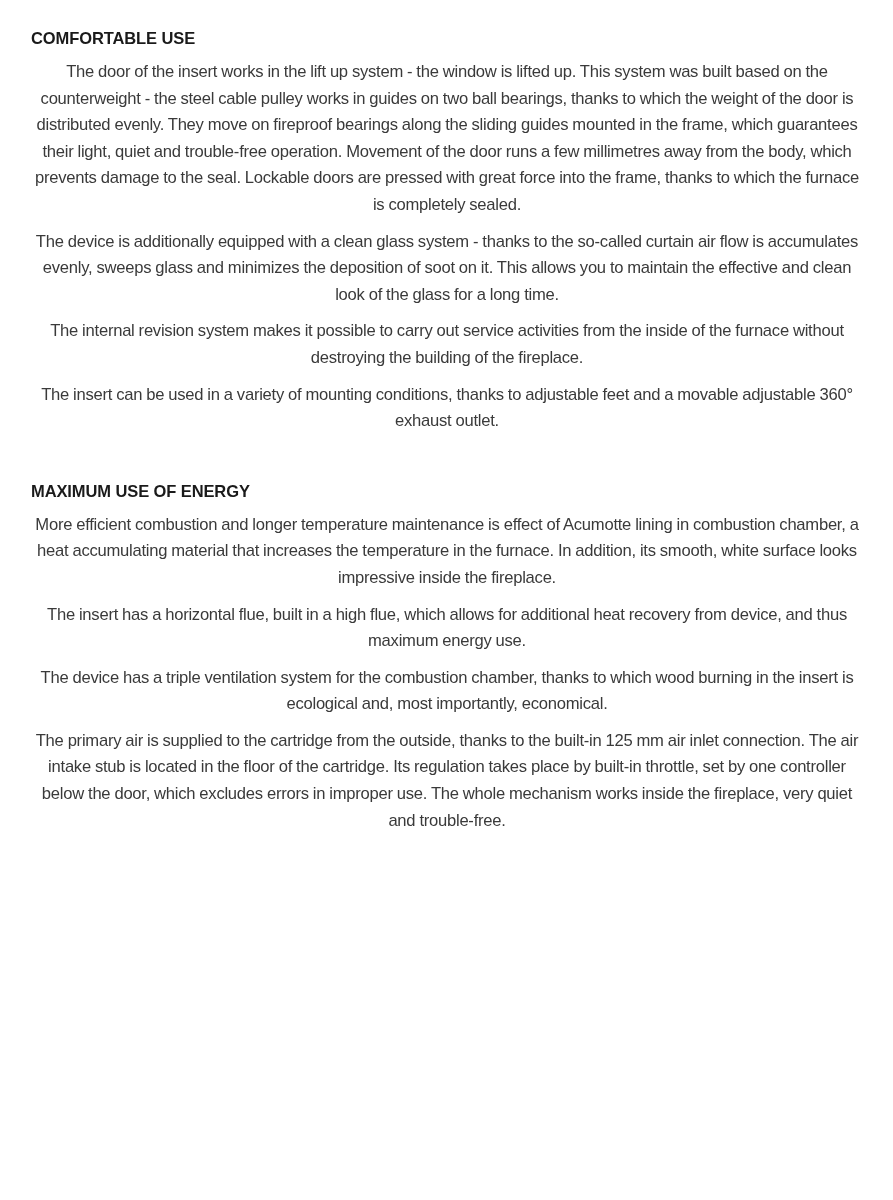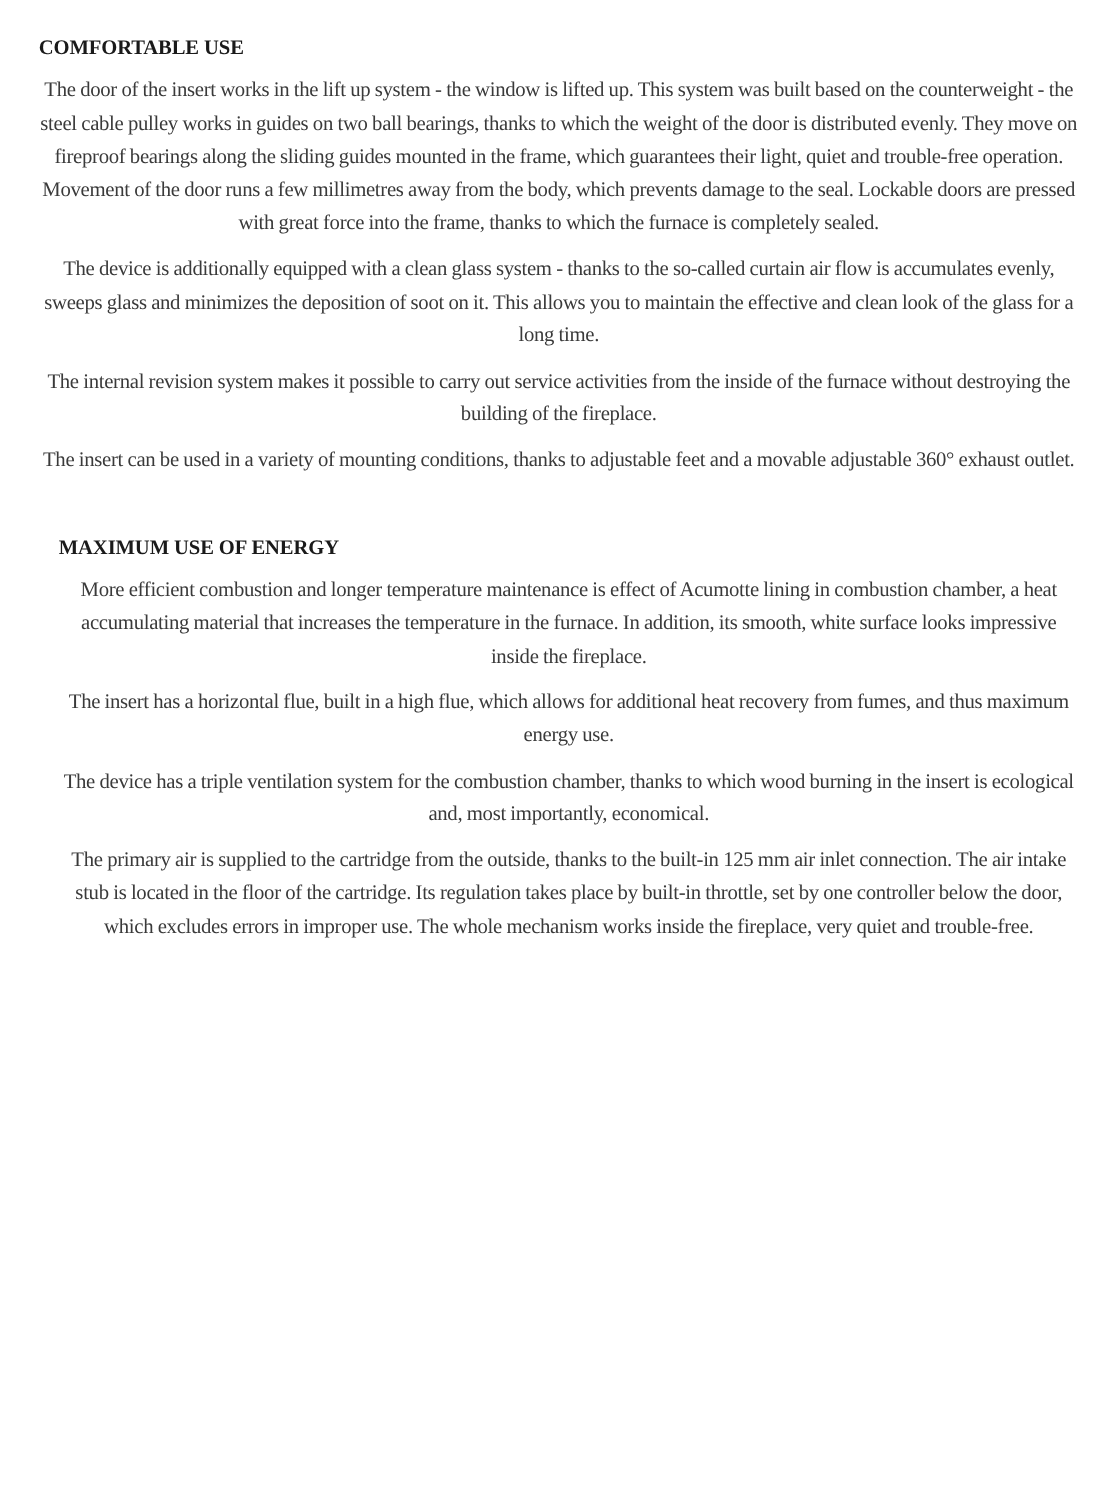--- a/index.html
+++ b/index.html
@@ -12,25 +12,23 @@
       height: 1200px;
       overflow: hidden;
       font-family: "Liberation Sans", "DejaVu Sans", sans-serif;
       color: #2b2b2b;
     }
     .page {
       padding: 26px 30px 0 31px;
     }
     .section {
       margin: 0;
-      font-family: Liberation Serif, serif;
     }
     .section + .section {
       margin-top: 44px;
-      margin-left: 16px;
     }
     h2.heading {
       margin: 0 0 9px 0;
       font-size: 16.5px;
       font-weight: bold;
       color: #1a1a1a;
       letter-spacing: -0.1px;
       line-height: 24px;
     }
     p.para {
@@ -52,18 +50,18 @@
     <h2 class="heading">COMFORTABLE USE</h2>
     <p class="para">The door of the insert works in the lift up system - the window is lifted up. This system was built based on the counterweight - the steel cable pulley works in guides on two ball bearings, thanks to which the weight of the door is distributed evenly. They move on fireproof bearings along the sliding guides mounted in the frame, which guarantees their light, quiet and trouble-free operation. Movement of the door runs a few millimetres away from the body, which prevents damage to the seal. Lockable doors are pressed with great force into the frame, thanks to which the furnace is completely sealed.</p>
     <p class="para">The device is additionally equipped with a clean glass system - thanks to the so-called curtain air flow is accumulates evenly, sweeps glass and minimizes the deposition of soot on it. This allows you to maintain the effective and clean look of the glass for a long time.</p>
     <p class="para">The internal revision system makes it possible to carry out service activities from the inside of the furnace without destroying the building of the fireplace.</p>
     <p class="para">The insert can be used in a variety of mounting conditions, thanks to adjustable feet and a movable adjustable 360° exhaust outlet.</p>
   </section>
 
   <section class="section">
     <h2 class="heading">MAXIMUM USE OF ENERGY</h2>
     <p class="para">More efficient combustion and longer temperature maintenance is effect of Acumotte lining in combustion chamber, a heat accumulating material that increases the temperature in the furnace. In addition, its smooth, white surface looks impressive inside the fireplace.</p>
-    <p class="para">The insert has a horizontal flue, built in a high flue, which allows for additional heat recovery from fumes, and thus maximum energy use.</p>
+    <p class="para">The insert has a horizontal flue, built in a high flue, which allows for additional heat recovery from device, and thus maximum energy use.</p>
     <p class="para">The device has a triple ventilation system for the combustion chamber, thanks to which wood burning in the insert is ecological and, most importantly, economical.</p>
     <p class="para">The primary air is supplied to the cartridge from the outside, thanks to the built-in 125 mm air inlet connection. The air intake stub is located in the floor of the cartridge. Its regulation takes place by built-in throttle, set by one controller below the door, which excludes errors in improper use. The whole mechanism works inside the fireplace, very quiet and trouble-free.</p>
   </section>
 
 </div>
 
 </body></html>

